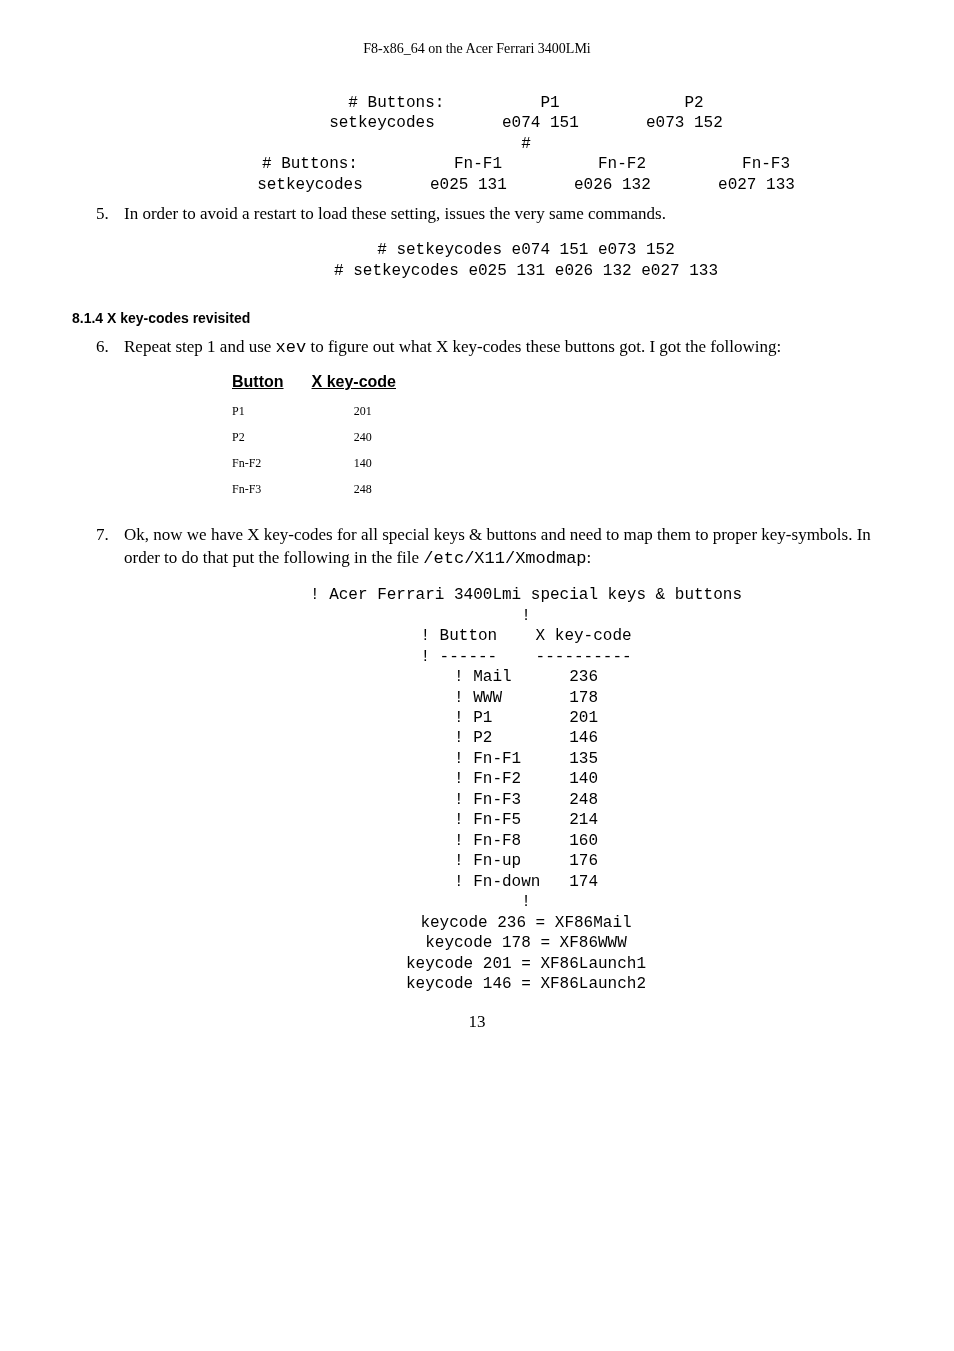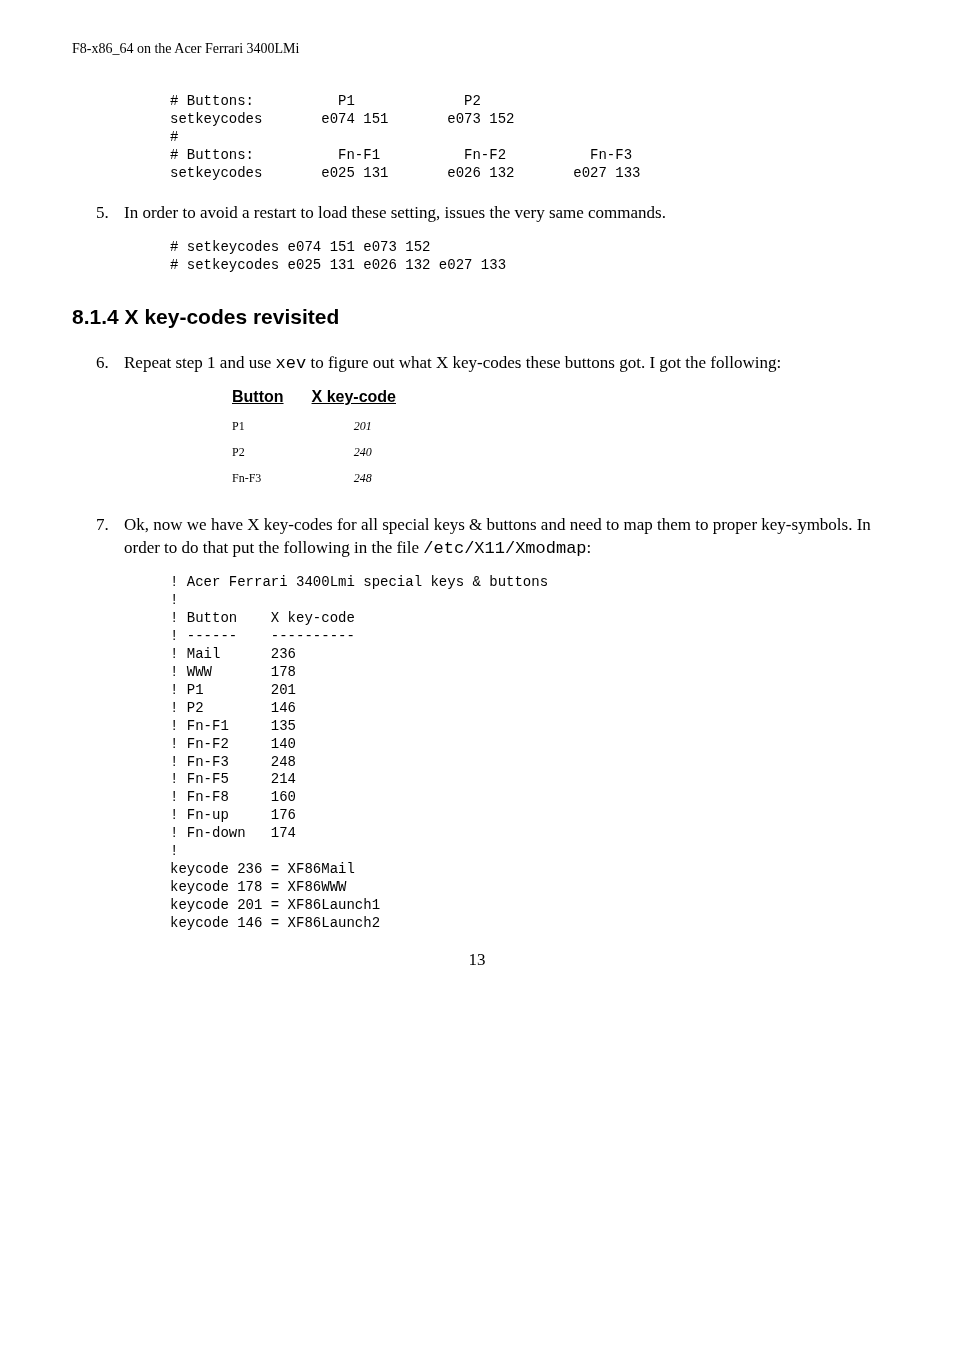--- a/index.html
+++ b/index.html
@@ -9,49 +9,51 @@
     color: #000;
     background: #fff;
     margin: 0;
     padding: 40px 72px 30px 72px;
     width: 954px;
     box-sizing: border-box;
   }
   .page-header {
     font-size: 14px;
     margin-bottom: 34px;
+    text-align: center;
   }
   pre.codeblock {
     font-family: 'Courier New', Courier, monospace;
-    font-size: 14px;
+    font-size: 16px;
     white-space: pre;
     margin: 0 0 0 98px;
     line-height: 1.28;
+    text-align: center;
   }
   ol.main {
     list-style: none;
     padding: 0;
     margin: 0;
   }
   ol.main > li {
     padding-left: 52px;
     text-indent: -28px;
-    margin-top: 20px;
+    margin-top: 8px;
     margin-bottom: 0;
   }
   ol.main > li .num {
     display: inline-block;
     width: 28px;
     text-indent: 0;
   }
   ol.main > li > * { text-indent: 0; }
   h3.section {
     font-family: Verdana, Geneva, sans-serif;
     font-weight: bold;
-    font-size: 21px;
+    font-size: 14px;
     margin: 28px 0 4px 0;
   }
   .inline-mono {
     font-family: 'Courier New', Courier, monospace;
   }
   table.keycodes {
     border-collapse: collapse;
     margin-left: 108px;
     margin-top: 6px;
     margin-bottom: 6px;
@@ -64,21 +66,20 @@
     padding: 5px 28px 5px 0;
     text-decoration: underline;
   }
   table.keycodes td {
     padding: 5px 28px 5px 0;
     font-size: 12px;
   }
   table.keycodes td.kc {
     text-align: center;
     padding-left: 18px;
-    font-style: italic;
   }
   .page-num {
     text-align: center;
     margin-top: 16px;
     font-size: 17px;
   }
 </style>
 </head>
 <body>
 
@@ -113,20 +114,24 @@
       <tbody>
           <tr>
             <td>P1</td>
             <td class="kc">201</td>
           </tr>
           <tr>
             <td>P2</td>
             <td class="kc">240</td>
           </tr>
           <tr>
+            <td>Fn-F2</td>
+            <td class="kc">140</td>
+          </tr>
+          <tr>
             <td>Fn-F3</td>
             <td class="kc">248</td>
           </tr>
         </tbody>
     </table>
   </li>
 
   <li style="margin-top:22px;">
     <span class="num">7.</span><span>Ok, now we have X key-codes for all special keys &amp; buttons and need to map them to proper key-symbols. In order to do that put the following in the file </span><span class="inline-mono">/etc/X11/Xmodmap</span><span>:</span>
     <pre class="codeblock" style="margin-left:46px; margin-top:14px;">! Acer Ferrari 3400Lmi special keys &amp; buttons

